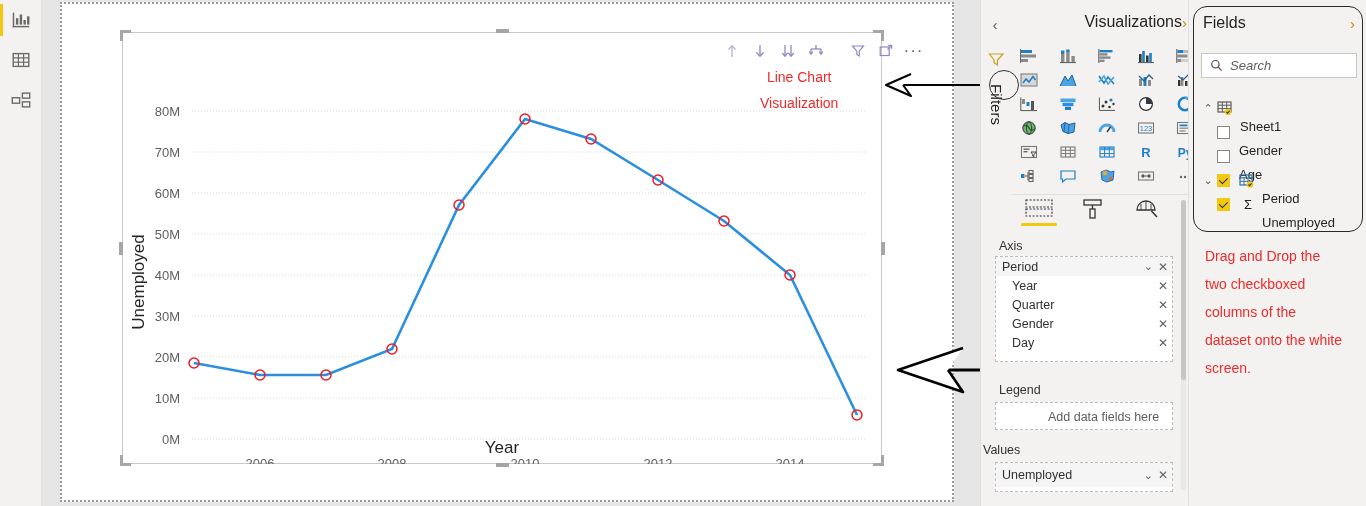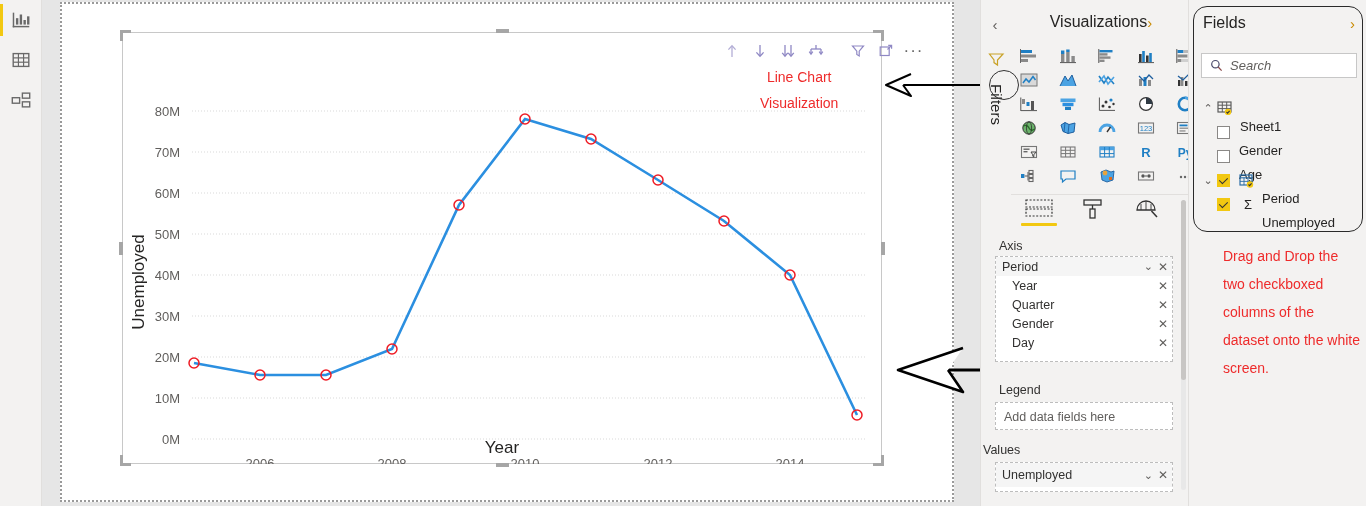--- a/index.html
+++ b/index.html
@@ -108,21 +108,21 @@
   }
   .filters-funnel { position: absolute; left: 4px; top: 0px; }
   .filters-text {
     position: absolute; left: -26px; top: 44px; width: 76px;
     transform: rotate(90deg); font-size: 15px; color: #252423;
     text-align: center;
   }
 
   .vp-header {
     position: absolute; left: 34px; top: 13px; width: 172px;
-    display: flex; align-items: center; justify-content: center;
+    display: flex; align-items: center; justify-content: flex-end;
   }
   .vp-title { font-size: 16px; color: #252423; }
   .vp-expand { color: #c98a00; font-size: 15px; }
 
   .icon-grid {
     position: absolute; left: 34px; top: 44px; width: 166px;
     display: grid; grid-template-columns: repeat(6, 28px);
     grid-auto-rows: 24px; gap: 0px 11px;
   }
   .icon-cell {
@@ -153,21 +153,21 @@
     font-size: 12.5px; color: #323130;
   }
   .well-row {
     height: 19px; display: flex; align-items: center; padding: 0 4px 0 6px;
   }
   .well-row .wr-name { flex: 1; }
   .well-row .wr-chev { color: #605e5c; font-size: 11px; margin-right: 5px; }
   .well-row .wr-x { color: #605e5c; font-size: 12px; }
   .well-sub { padding-left: 16px; }
   .well-placeholder {
-    height: 28px; display: flex; align-items: center; padding-left: 8px; color: #605e5c;
+    height: 28px; display: flex; align-items: center; padding-left: 8px; color: #605e5c; margin-left: 44px;
   }
   .vp-scroll {
     position: absolute; right: 2px; top: 200px; width: 5px; height: 290px;
     background: #e8e8e8; border-radius: 3px;
   }
   .vp-scroll-thumb {
     position: absolute; left: 0; top: 0; width: 5px; height: 180px;
     background: #c8c6c4; border-radius: 3px;
   }
 
@@ -806,16 +806,16 @@
         <span class="tree-label">Period</span>
       </div>
 
       <div class="tree-row tree-indent">
         <span class="tree-cb checked"></span>
         <span class="sigma">Σ</span>
         <span class="tree-label">Unemployed</span>
       </div>
     </div>
 
-    <div class="anno-red anno-drag" style="left:34px;top:242px;">Drag and Drop the two checkboxed columns of the dataset onto the white screen.</div>
+    <div class="anno-red anno-drag" style="left:16px;top:242px;">Drag and Drop the two checkboxed columns of the dataset onto the white screen.</div>
   </div>
 
 </div>
 
 </body></html>

